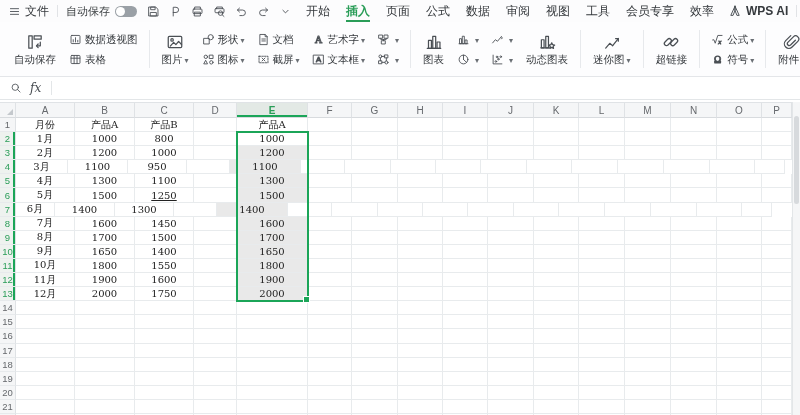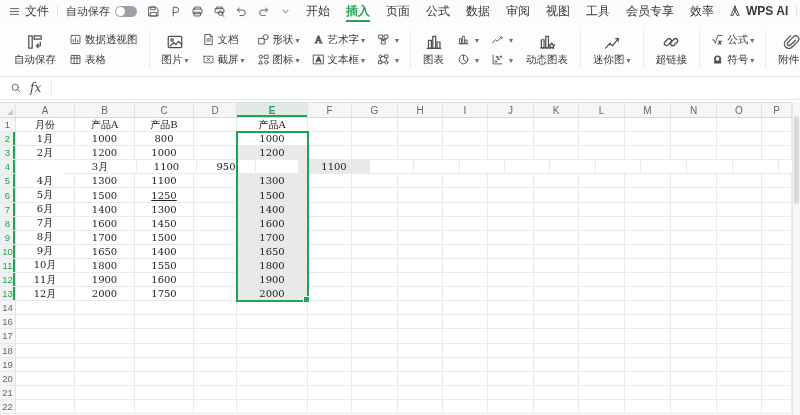--- a/index.html
+++ b/index.html
@@ -218,57 +218,57 @@
               <circle cx="5.4" cy="6.2" r="1.1"></circle>
               <path d="M3.8 11.6l3-3.3 2 2 2.4-2.8 2.6 2.7" stroke="#de7f3b"></path>
             </svg>
           </span>
           <span class="rlabel caret">图片</span>
         </div>
         <div class="rstack">
           <div class="rbtn-sm">
             <span class="ic">
               <svg viewBox="0 0 16 16" width="13" height="13">
-                <path d="M4 1.8h6l2.5 2.5v10H4z"></path>
-                <path d="M10 1.8v2.7h2.5"></path>
-                <path d="M6 7.4h4.3M6 9.8h4.3"></path>
-              </svg>
-            </span>
-            <span class="rlabel">文档</span>
-          </div>
-          <div class="rbtn-sm">
-            <span class="ic">
-              <svg viewBox="0 0 16 16" width="13" height="13">
-                <rect x="2.5" y="4" width="11" height="8" stroke-dasharray="2 1.4"></rect>
-                <path d="M6.2 6.2l3.6 3.6M9.8 6.2l-3.6 3.6"></path>
-              </svg>
-            </span>
-            <span class="rlabel caret">截屏</span>
-          </div>
-        </div>
-        <div class="rstack">
-          <div class="rbtn-sm">
-            <span class="ic">
-              <svg viewBox="0 0 16 16" width="13" height="13">
                 <rect x="2.5" y="6.6" width="6.4" height="6.9"></rect>
                 <circle cx="10.7" cy="5.2" r="3.2" stroke="#de7f3b"></circle>
               </svg>
             </span>
             <span class="rlabel caret">形状</span>
           </div>
           <div class="rbtn-sm">
             <span class="ic">
               <svg viewBox="0 0 16 16" width="13" height="13">
                 <circle cx="4.7" cy="4.7" r="2.1"></circle>
                 <rect x="9.4" y="2.6" width="4.2" height="4.2"></rect>
                 <path d="M4.7 9.4l2.1 4H2.6z"></path>
                 <circle cx="11.5" cy="11.5" r="2.1"></circle>
               </svg>
             </span>
             <span class="rlabel caret">图标</span>
+          </div>
+        </div>
+        <div class="rstack">
+          <div class="rbtn-sm">
+            <span class="ic">
+              <svg viewBox="0 0 16 16" width="13" height="13">
+                <path d="M4 1.8h6l2.5 2.5v10H4z"></path>
+                <path d="M10 1.8v2.7h2.5"></path>
+                <path d="M6 7.4h4.3M6 9.8h4.3"></path>
+              </svg>
+            </span>
+            <span class="rlabel">文档</span>
+          </div>
+          <div class="rbtn-sm">
+            <span class="ic">
+              <svg viewBox="0 0 16 16" width="13" height="13">
+                <rect x="2.5" y="4" width="11" height="8" stroke-dasharray="2 1.4"></rect>
+                <path d="M6.2 6.2l3.6 3.6M9.8 6.2l-3.6 3.6"></path>
+              </svg>
+            </span>
+            <span class="rlabel caret">截屏</span>
           </div>
         </div>
         <div class="rstack">
           <div class="rbtn-sm">
             <span class="ic">
               <svg viewBox="0 0 16 16" width="13" height="13">
                 <text x="8" y="12.6" text-anchor="middle" font-size="13" font-family="serif" fill="#d2622a" stroke="none">A</text>
               </svg>
             </span>
             <span class="rlabel caret">艺术字</span>
@@ -524,21 +524,21 @@
         <div class="cell" style="width: 46px;"></div>
         <div class="cell" style="width: 45px;"></div>
         <div class="cell" style="width: 46px;"></div>
         <div class="cell" style="width: 46px;"></div>
         <div class="cell" style="width: 46px;"></div>
         <div class="cell" style="width: 45px;"></div>
         <div class="cell" style="width: 30px;"></div>
       </div>
       <div class="grow">
         <div class="gut sel">4</div>
-        <div class="cell" style="width: 73px; margin-left: 48px;">3月</div>
+        <div class="cell" style="width: 52px;">3月</div>
         <div class="cell" style="width: 60px;">1100</div>
         <div class="cell" style="width: 59px;">950</div>
         <div class="cell" style="width: 43px;"></div>
         <div class="cell range" style="width: 71px;">1100</div>
         <div class="cell" style="width: 44px;"></div>
         <div class="cell" style="width: 46px;"></div>
         <div class="cell" style="width: 45px;"></div>
         <div class="cell" style="width: 45px;"></div>
         <div class="cell" style="width: 46px;"></div>
         <div class="cell" style="width: 45px;"></div>
@@ -581,21 +581,21 @@
         <div class="cell" style="width: 46px;"></div>
         <div class="cell" style="width: 45px;"></div>
         <div class="cell" style="width: 46px;"></div>
         <div class="cell" style="width: 46px;"></div>
         <div class="cell" style="width: 46px;"></div>
         <div class="cell" style="width: 45px;"></div>
         <div class="cell" style="width: 30px;"></div>
       </div>
       <div class="grow">
         <div class="gut sel">7</div>
-        <div class="cell" style="width: 59px;">6月</div>
+        <div class="cell" style="width: 39px;">6月</div>
         <div class="cell" style="width: 60px;">1400</div>
         <div class="cell" style="width: 59px;">1300</div>
         <div class="cell" style="width: 43px;"></div>
         <div class="cell range" style="width: 71px;">1400</div>
         <div class="cell" style="width: 44px;"></div>
         <div class="cell" style="width: 46px;"></div>
         <div class="cell" style="width: 45px;"></div>
         <div class="cell" style="width: 45px;"></div>
         <div class="cell" style="width: 46px;"></div>
         <div class="cell" style="width: 45px;"></div>
@@ -732,20 +732,39 @@
         <div class="cell" style="width: 45px;"></div>
         <div class="cell" style="width: 46px;"></div>
         <div class="cell" style="width: 45px;"></div>
         <div class="cell" style="width: 46px;"></div>
         <div class="cell" style="width: 46px;"></div>
         <div class="cell" style="width: 46px;"></div>
         <div class="cell" style="width: 45px;"></div>
         <div class="cell" style="width: 30px;"></div>
       </div>
       <div class="grow">
+        <div class="gut">15</div>
+        <div class="cell" style="width: 59px;"></div>
+        <div class="cell" style="width: 60px;"></div>
+        <div class="cell" style="width: 59px;"></div>
+        <div class="cell" style="width: 43px;"></div>
+        <div class="cell" style="width: 71px;"></div>
+        <div class="cell" style="width: 44px;"></div>
+        <div class="cell" style="width: 46px;"></div>
+        <div class="cell" style="width: 45px;"></div>
+        <div class="cell" style="width: 45px;"></div>
+        <div class="cell" style="width: 46px;"></div>
+        <div class="cell" style="width: 45px;"></div>
+        <div class="cell" style="width: 46px;"></div>
+        <div class="cell" style="width: 46px;"></div>
+        <div class="cell" style="width: 46px;"></div>
+        <div class="cell" style="width: 45px;"></div>
+        <div class="cell" style="width: 30px;"></div>
+      </div>
+      <div class="grow">
         <div class="gut">16</div>
         <div class="cell" style="width: 59px;"></div>
         <div class="cell" style="width: 60px;"></div>
         <div class="cell" style="width: 59px;"></div>
         <div class="cell" style="width: 43px;"></div>
         <div class="cell" style="width: 71px;"></div>
         <div class="cell" style="width: 44px;"></div>
         <div class="cell" style="width: 46px;"></div>
         <div class="cell" style="width: 45px;"></div>
         <div class="cell" style="width: 45px;"></div>

